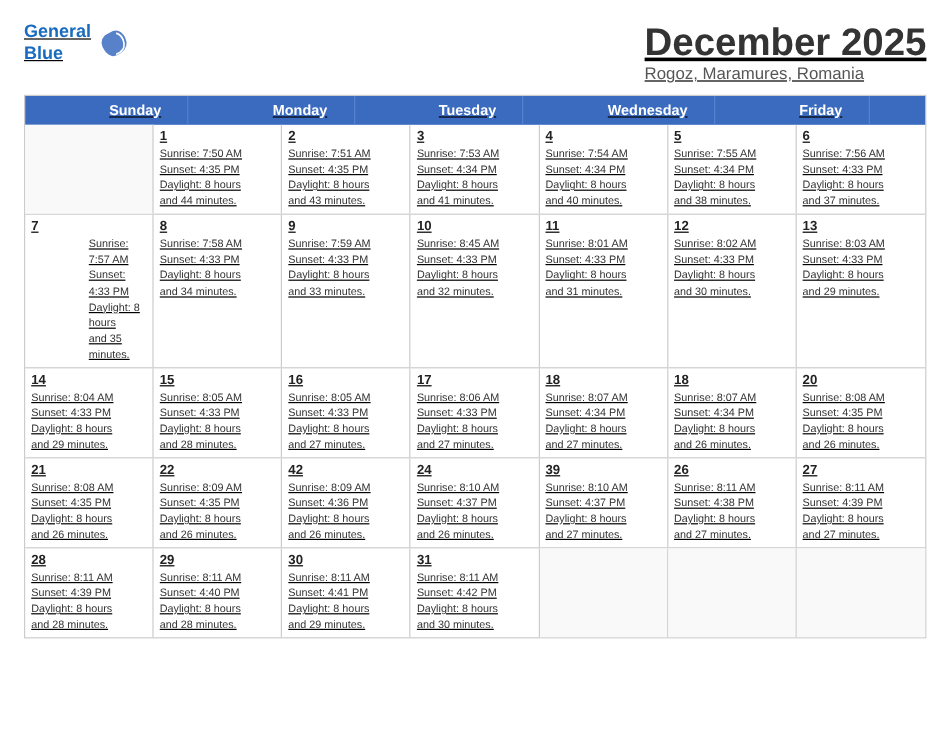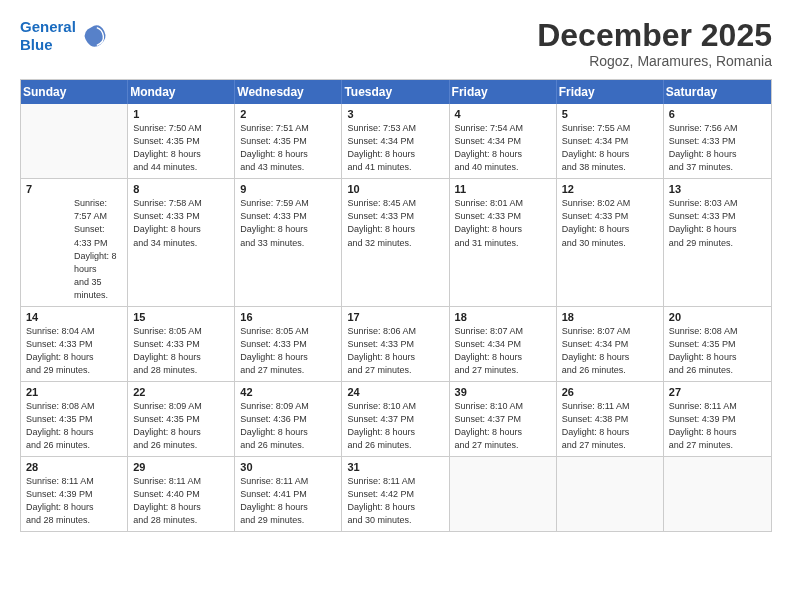--- a/index.html
+++ b/index.html
@@ -9,20 +9,21 @@
       width: 792px;
       height: 612px;
       overflow: hidden;
     }
     .page {
       width: 792px;
       height: 444px;
       padding: 18px 20px 14px 20px;
       display: flex;
       flex-direction: column;
+      text-decoration: underline;
     }
     .header {
       display: flex;
       justify-content: space-between;
       align-items: flex-start;
       margin-bottom: 10px;
     }
     .logo {
       display: flex;
       align-items: center;
@@ -36,21 +37,20 @@
     }
     .logo-text span {
       color: #1a6bbf;
     }
     .logo-icon {
       width: 28px;
       height: 28px;
       margin-left: 2px;
     }
     .title-block {
-      text-align: right;
     }
     .month-title {
       font-size: 32px;
       font-weight: bold;
       color: #333;
       line-height: 1.1;
     }
     .location {
       font-size: 14px;
       color: #555;
@@ -63,23 +63,24 @@
     }
     .cal-header-row {
       display: grid;
       grid-template-columns: repeat(7, 1fr);
       background: #3a6bbf;
     }
     .cal-header-cell {
       color: #fff;
       font-weight: bold;
       font-size: 12px;
-      padding: 5px 2px;
+      padding: 5px 22px;
       text-align: left;
       border-right: 1px solid #5580cc;
+      margin-left: 48px;
     }
     .cal-header-cell:last-child { border-right: none; }
     .cal-body {
       flex: 1;
       display: flex;
       flex-direction: column;
     }
     .cal-row {
       display: grid;
       grid-template-columns: repeat(7, 1fr);
@@ -132,22 +133,22 @@
     <div class="title-block">
       <div class="month-title">December 2025</div>
       <div class="location">Rogoz, Maramures, Romania</div>
     </div>
   </div>
 
   <div class="calendar">
     <div class="cal-header-row" id="cal-header">
         <div class="cal-header-cell">Sunday</div>
         <div class="cal-header-cell">Monday</div>
+        <div class="cal-header-cell">Tuesday</div>
         <div class="cal-header-cell">Wednesday</div>
-        <div class="cal-header-cell">Tuesday</div>
         <div class="cal-header-cell">Friday</div>
         <div class="cal-header-cell">Friday</div>
         <div class="cal-header-cell">Saturday</div>
       </div>
     <div class="cal-body" id="cal-body">
         <div class="cal-row">
           <div class="cal-cell empty"></div>
           <div class="cal-cell">
             <div class="day-num">1</div>
             <div class="day-info" style="white-space: pre-line;">Sunrise: 7:50 AM

